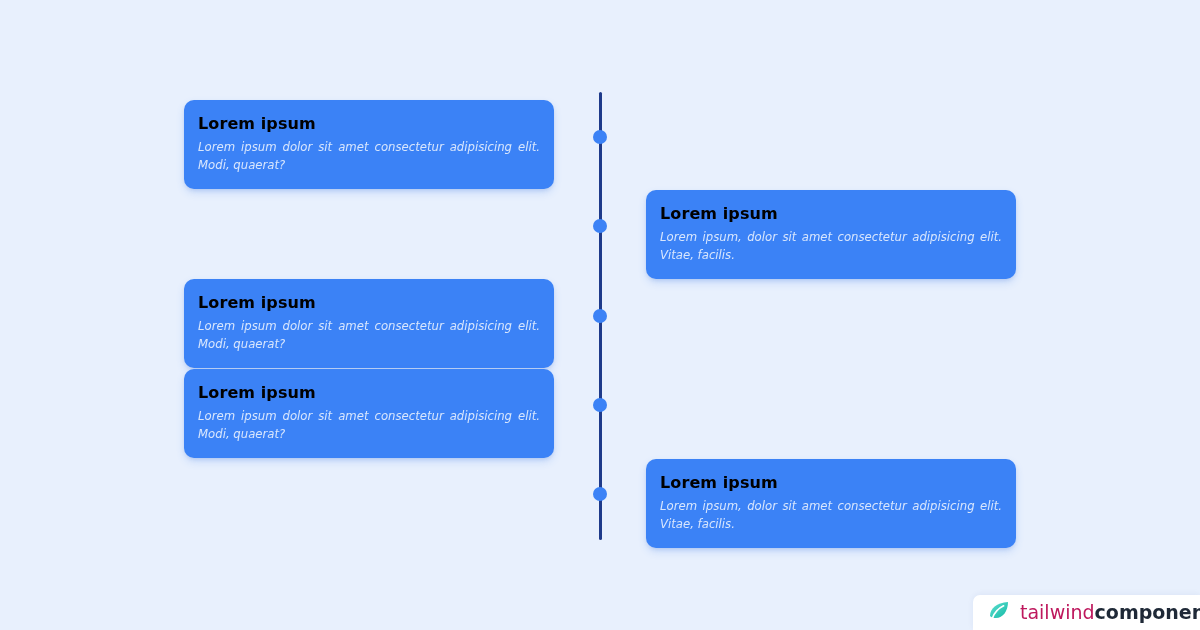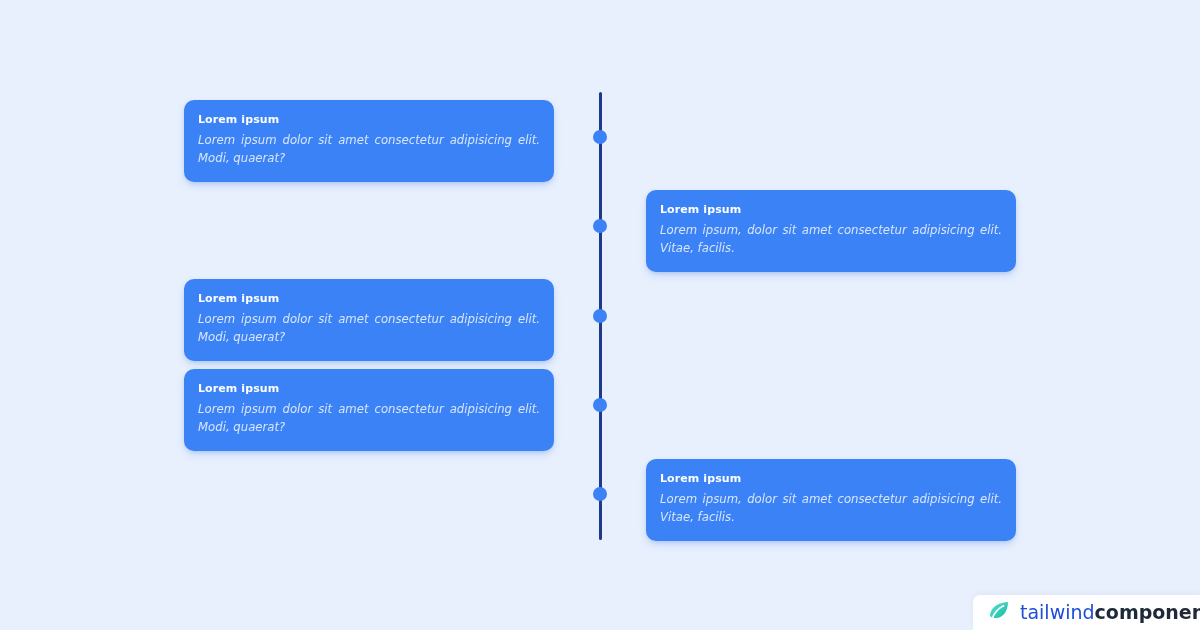--- a/index.html
+++ b/index.html
@@ -51,22 +51,22 @@
     border-radius:10px;
     padding:13px 14px 15px 14px;
     box-shadow:0 4px 10px -2px rgba(59,130,246,0.30),
                0 2px 5px -2px rgba(30,58,138,0.18);
     z-index:2;
   }
   .tl-card.left  { left:184px; }
   .tl-card.right { left:646px; }
 
   .tl-card-title {
-    color:#ffffff;
-    font-size:11px;
+    color:#000000;
+    font-size:16px;
     font-weight:bold;
     line-height:1.35;
     letter-spacing:0.1px;
     margin-bottom:3px;
   }
 
   .tl-card-body {
     color:#d8e6fd;
     font-size:11.7px;
     line-height:1.55;
@@ -90,21 +90,21 @@
     padding-left:14px;
     box-shadow:0 -1px 6px rgba(30,58,138,0.06);
   }
   #brand-badge .leaf { flex:0 0 auto; display:block; }
   .brand-wordmark {
     font-family:"DejaVu Sans", sans-serif;
     font-size:19px;
     white-space:nowrap;
     line-height:1;
   }
-  .brand-light { color:#1d4ed8; font-weight:normal; }
+  .brand-light { color:#be185d; font-weight:normal; }
   .brand-bold  { color:#1f2937; font-weight:bold; }
 </style>
 </head>
 <body style="background: rgb(232, 240, 253);">
 
 <div id="timeline-stage">
 
   <div class="timeline-axis" style="background: rgb(30, 58, 138);"></div>
 
   <div class="timeline-node" style="top: 130px; background: rgb(59, 130, 246);"></div>

